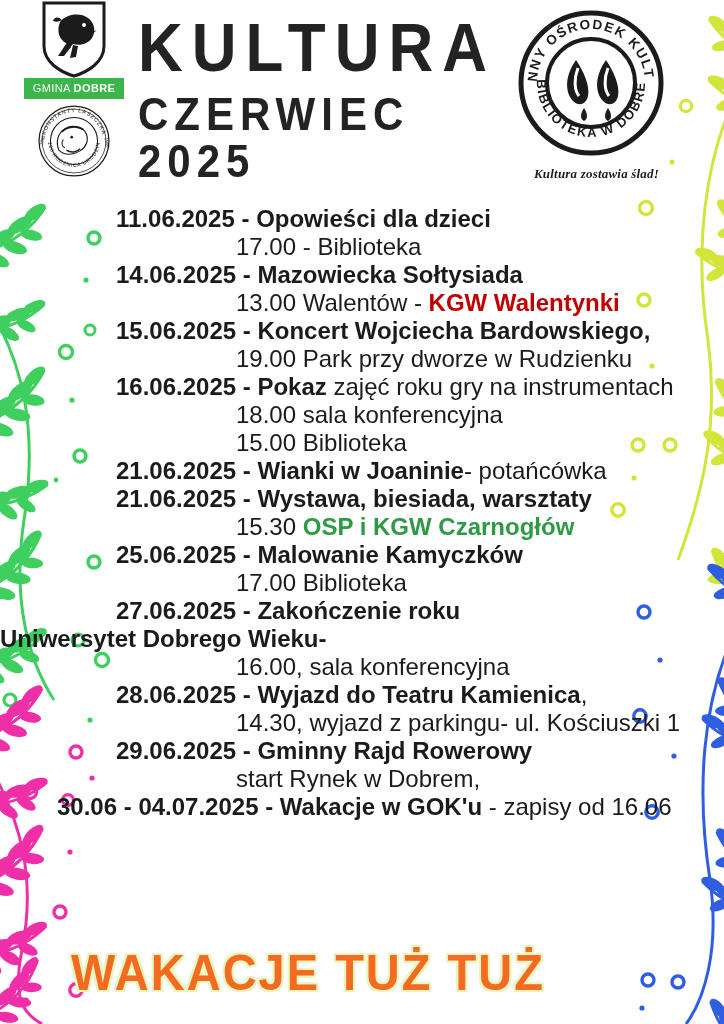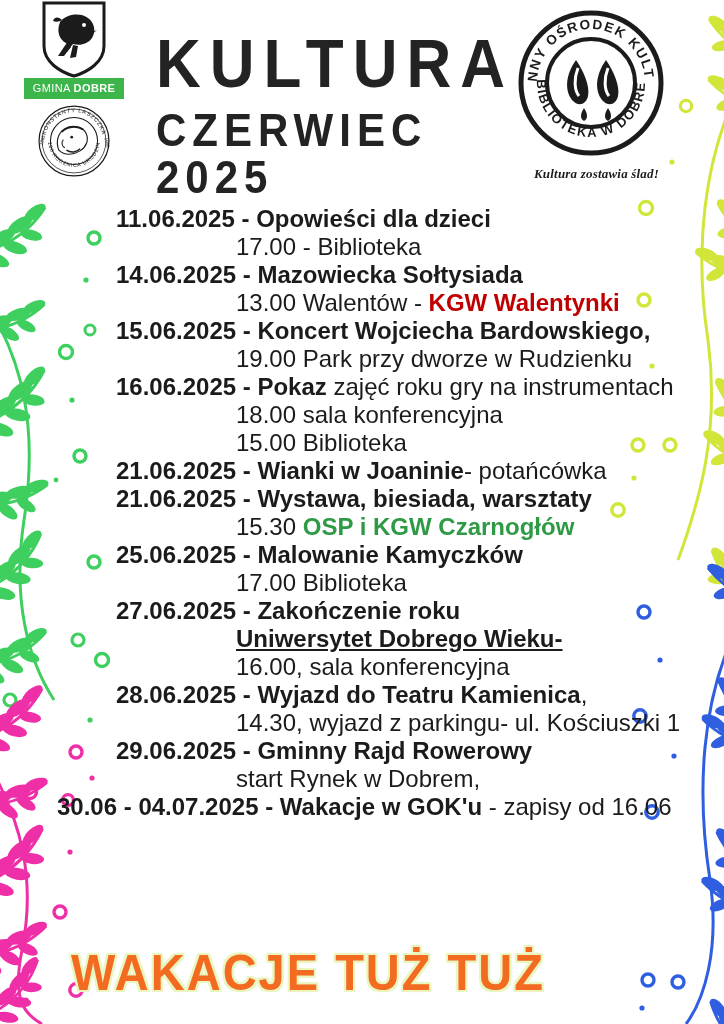--- a/index.html
+++ b/index.html
@@ -31,23 +31,22 @@
     background:#3cb54a; color:#ffffff;
     font-size:11px; letter-spacing:.4px;
     padding:4px 9px 5px; white-space:nowrap;
     font-family:"Liberation Sans", sans-serif;
   }
   .gmina-badge b { font-weight:bold; }
   .gmina-badge span.light { font-weight:normal; }
   .seal { width:76px; height:76px; margin-top:4px; }
 
   .title-block {
-    position:absolute; left:156px; top:14px; width:360px;
+    position:absolute; left:138px; top:14px; width:360px;
     text-align:left;
-    margin-top:16px;
   }
   .title-main {
     font-family:"Liberation Sans Narrow","Liberation Sans", sans-serif;
     font-weight:bold; font-size:62px; line-height:0.98;
     letter-spacing:9px; color:#232323;
     transform:scaleY(1.12); transform-origin:left top;
   }
   .title-sub {
     font-family:"Liberation Sans Narrow","Liberation Sans", sans-serif;
     font-weight:bold; font-size:42px; line-height:1;
@@ -70,21 +69,21 @@
   }
   .event { margin-bottom:0; }
   .ev-line {
     font-size:24px; line-height:28px;
     color:#1b1b1b; white-space:nowrap;
   }
   .ev-line.head { padding-left:116px; font-weight:bold; }
   .ev-line.head .date { font-weight:bold; }
   .ev-line.head .light { font-weight:normal; }
   .ev-line.detail { padding-left:236px; font-weight:normal; }
-  .ev-line.cont  { padding-left:236px; font-weight:bold;text-decoration:underline; }
+  .ev-line.cont  { font-weight:bold; }
   .ev-line.wide  { padding-left:57px; font-weight:bold; }
   .ev-line.wide .light { font-weight:normal; }
 
   .org-red   { color:#c00000; font-weight:bold; }
   .org-blue  { color:#3a66d6; font-weight:bold; }
   .org-green { color:#2e9a45; font-weight:bold; }
 
   
   .banner {
     position:absolute; left:0; bottom:24px; width:616px;

